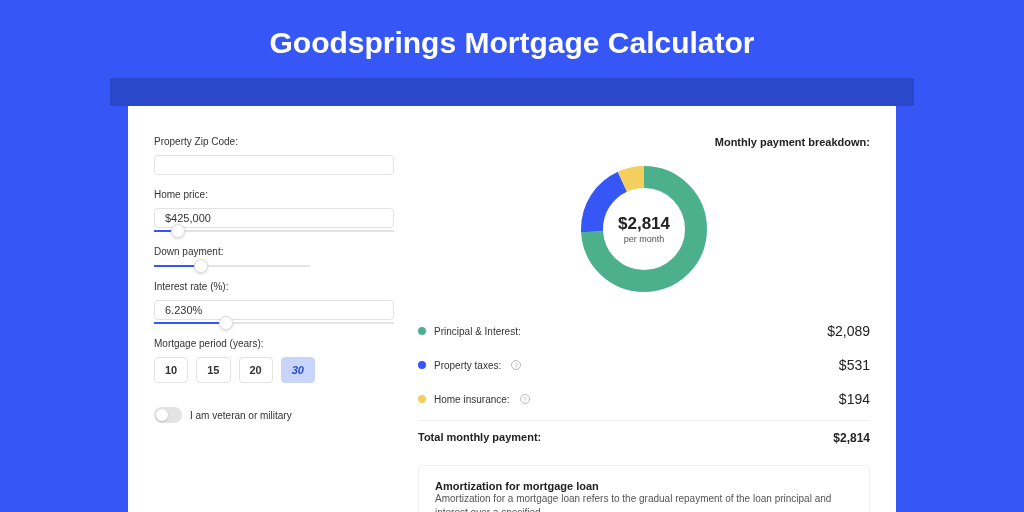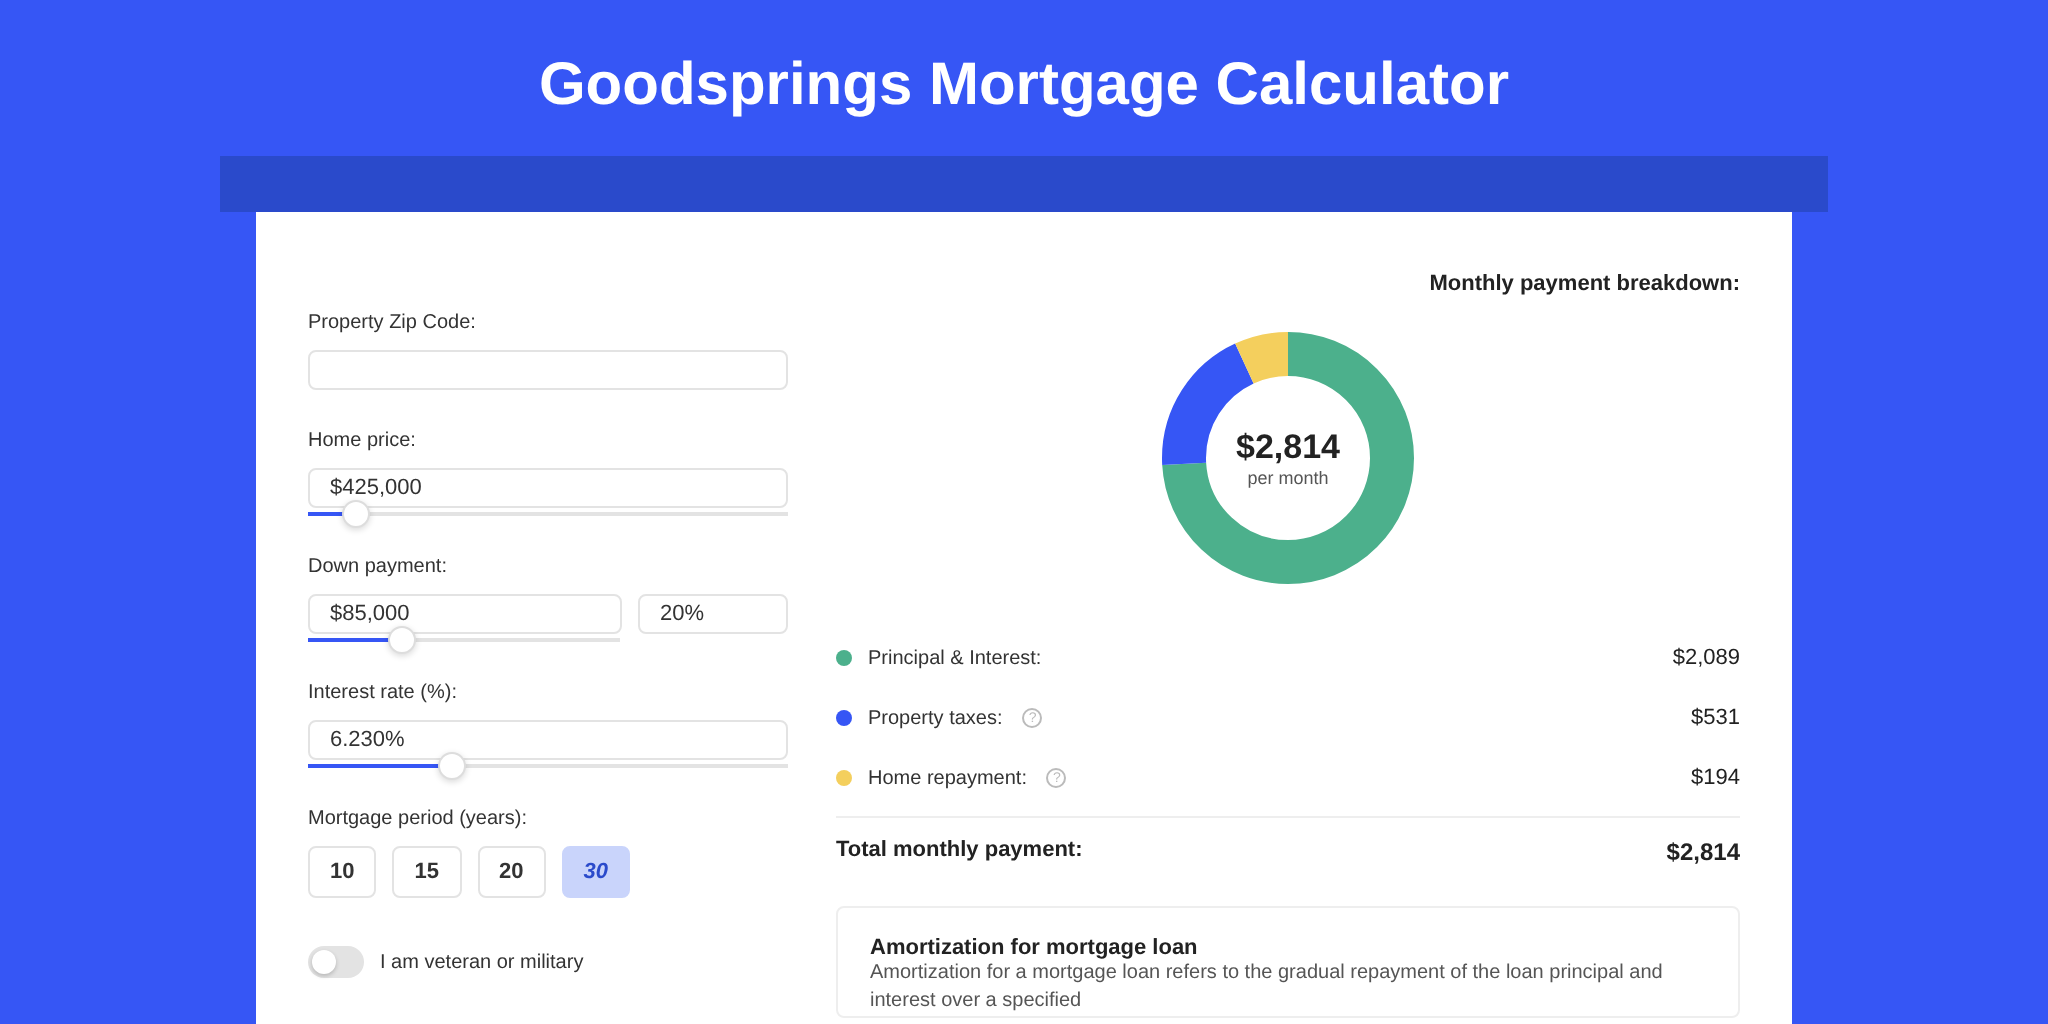--- a/index.html
+++ b/index.html
@@ -45,21 +45,21 @@
   .text-input {
     width: 100%;
     border: 1px solid #e3e3e3;
     border-radius: 4px;
     height: 20px;
     padding: 0 10px;
     font-size: 11px;
     color: #333;
     background: #fff;
   }
-  .field-block { margin-bottom: 14px; margin-top: 20px; }
+  .field-block { margin-bottom: 14px; }
   .slider-track {
     height: 2px;
     background: #e3e3e3;
     position: relative;
     margin-top: 2px;
   }
   .slider-fill {
     height: 2px;
     background: #3656f5;
     position: absolute;
@@ -152,21 +152,21 @@
   .donut-amount { font-size: 17px; font-weight: 700; color: #222; }
   .donut-sub { font-size: 9px; color: #555; }
   .legend-row {
     display: flex;
     align-items: center;
     justify-content: space-between;
     padding: 9px 0;
   }
   .legend-left { display: flex; align-items: center; gap: 8px; font-size: 10px; color: #333; }
   .dot { width: 8px; height: 8px; border-radius: 50%; }
-  .legend-val { font-size: 11px; color: #222; }
+  .legend-val { font-size: 14px; color: #222; }
   .total-row {
     display: flex;
     justify-content: space-between;
     padding-top: 10px;
     border-top: 1px solid #eee;
     margin-top: 4px;
   }
   .total-row .lab { font-size: 11px; font-weight: 700; color: #222; }
   .total-row .val { font-size: 12px; font-weight: 700; color: #222; }
   .amort-box {
@@ -209,24 +209,20 @@
       <div class="field-label">Home price:</div>
       <input class="text-input" value="$425,000" style="">
       <div class="slider-track">
         <div class="slider-fill" style="width:10%"></div>
         <div class="slider-thumb" style="left:10%"></div>
       </div>
     </div>
 
     <div class="field-block">
       <div class="field-label">Down payment:</div>
-      <div class="dp-row">
-        <input class="text-input" value="$85,000" style="">
-        <input class="text-input" value="20%" style="">
-      </div>
       <div class="slider-track" style="width:65%">
         <div class="slider-fill" style="width:30%"></div>
         <div class="slider-thumb" style="left:30%"></div>
       </div>
     </div>
 
     <div class="field-block">
       <div class="field-label">Interest rate (%):</div>
       <input class="text-input" value="6.230%" style="">
       <div class="slider-track">
@@ -285,21 +281,21 @@
         <span class="dot" style="background:#3656f5"></span>
         <span>Property taxes:</span>
         <span class="info-icon">?</span>
       </div>
       <span class="legend-val">$531</span>
     </div>
 
     <div class="legend-row">
       <div class="legend-left">
         <span class="dot" style="background:#f4cf5d"></span>
-        <span>Home repayment:</span>
+        <span>Home insurance:</span>
         <span class="info-icon">?</span>
       </div>
       <span class="legend-val">$194</span>
     </div>
 
     <div class="total-row">
       <span class="lab">Total monthly payment:</span>
       <span class="val">$2,814</span>
     </div>
 

